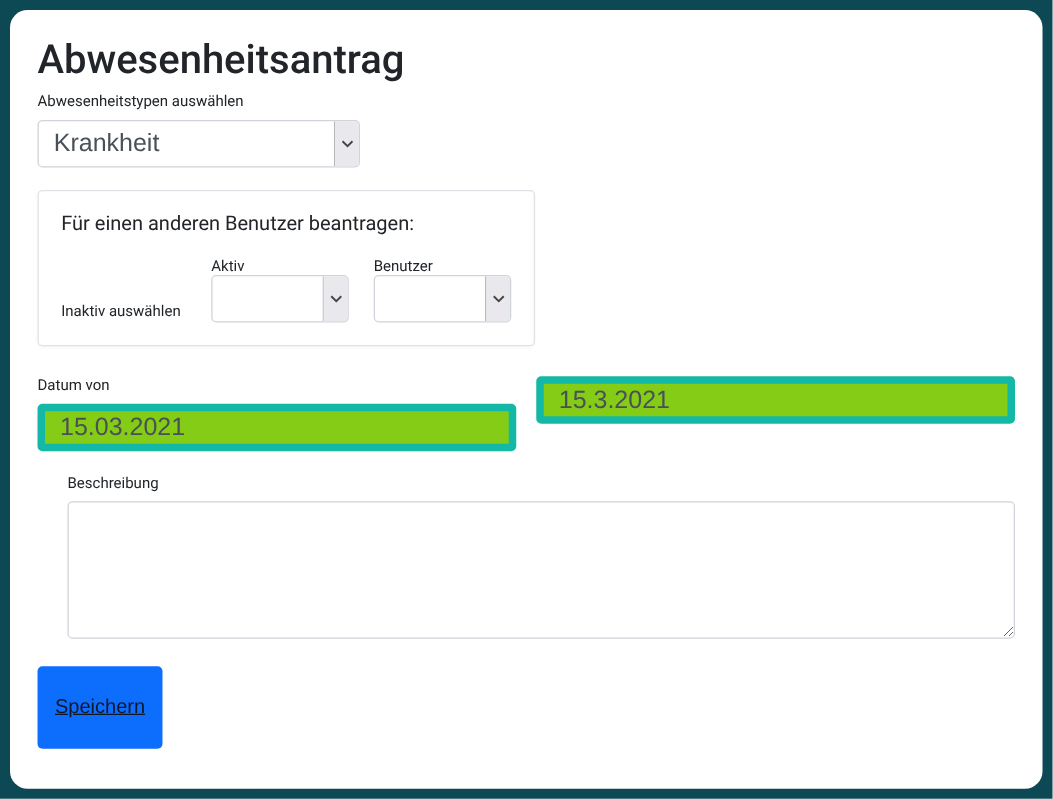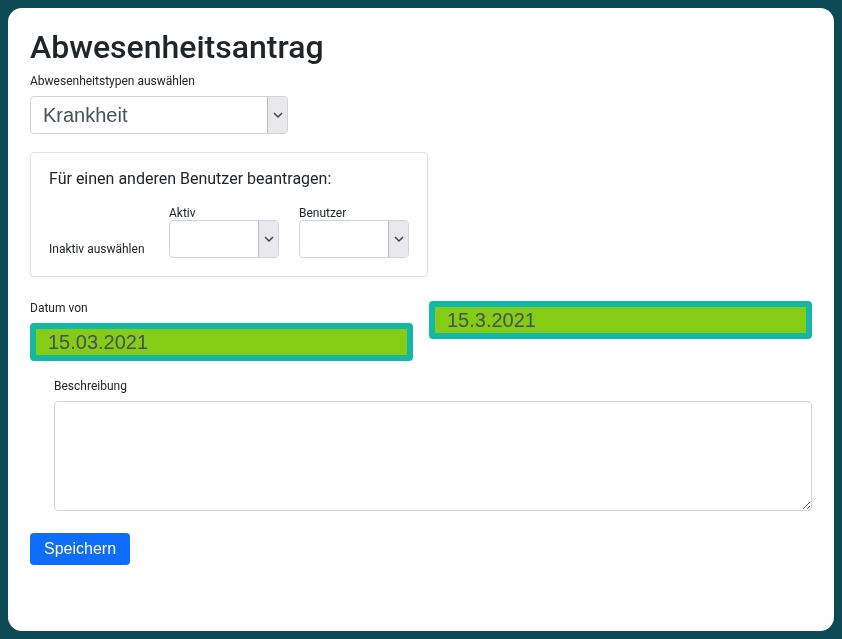--- a/index.html
+++ b/index.html
@@ -135,26 +135,27 @@
       border-radius: 4px;
       resize: both;
       font-family: inherit;
     }
     .btn-row {
       margin-top: 18px;
       display: flex;
       gap: 10px;
     }
     .btn {
-      padding: 7px 14px;
+      padding: 24px 14px;
       font-size: 16px;
       border: none;
       border-radius: 4px;
-      color: #fef9c3;
+      color: #0f172a;
       cursor: pointer;
+      text-decoration: underline;
     }
     .btn-primary {
       background: #0d6efd;
     }
     .btn-danger {
       background: #dc3545;
     }
   </style>
 </head>
 <body>

